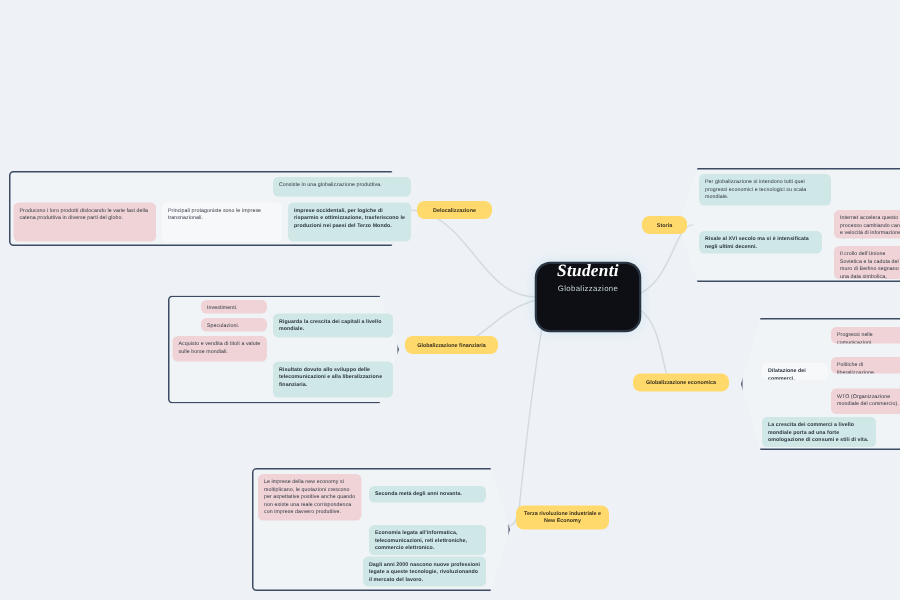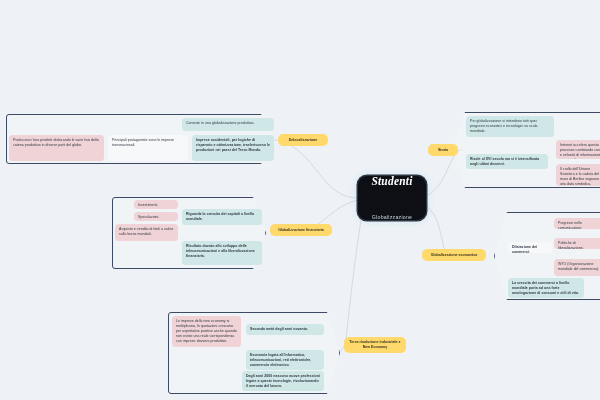--- a/index.html
+++ b/index.html
@@ -10,21 +10,21 @@
     -webkit-font-smoothing:antialiased;
   }
   #canvas{position:absolute;inset:0;width:600px;height:400px;}
   svg.links{position:absolute;left:0;top:0;width:600px;height:400px;pointer-events:none;}
 
   
   .center-node{
     position:absolute;left:358px;top:176px;width:68px;height:44px;
     background:#0d0f14;border-radius:9px;
     box-shadow:0 0 0 1.5px #2a3442, 0 0 10px rgba(120,200,230,.35);
-    display:flex;flex-direction:column;align-items:center;justify-content:space-between;
+    display:flex;flex-direction:column;align-items:center;justify-content:flex-start;
     z-index:40;
   }
   .center-title{
     font-family:"Liberation Serif",serif;font-style:italic;font-weight:bold;
     color:#ffffff;font-size:11.5px;letter-spacing:.2px;line-height:1;
     margin-bottom:3px;
   }
   .center-sub{color:#c9d3dc;font-size:5.2px;letter-spacing:.25px;line-height:1;}
 
   

